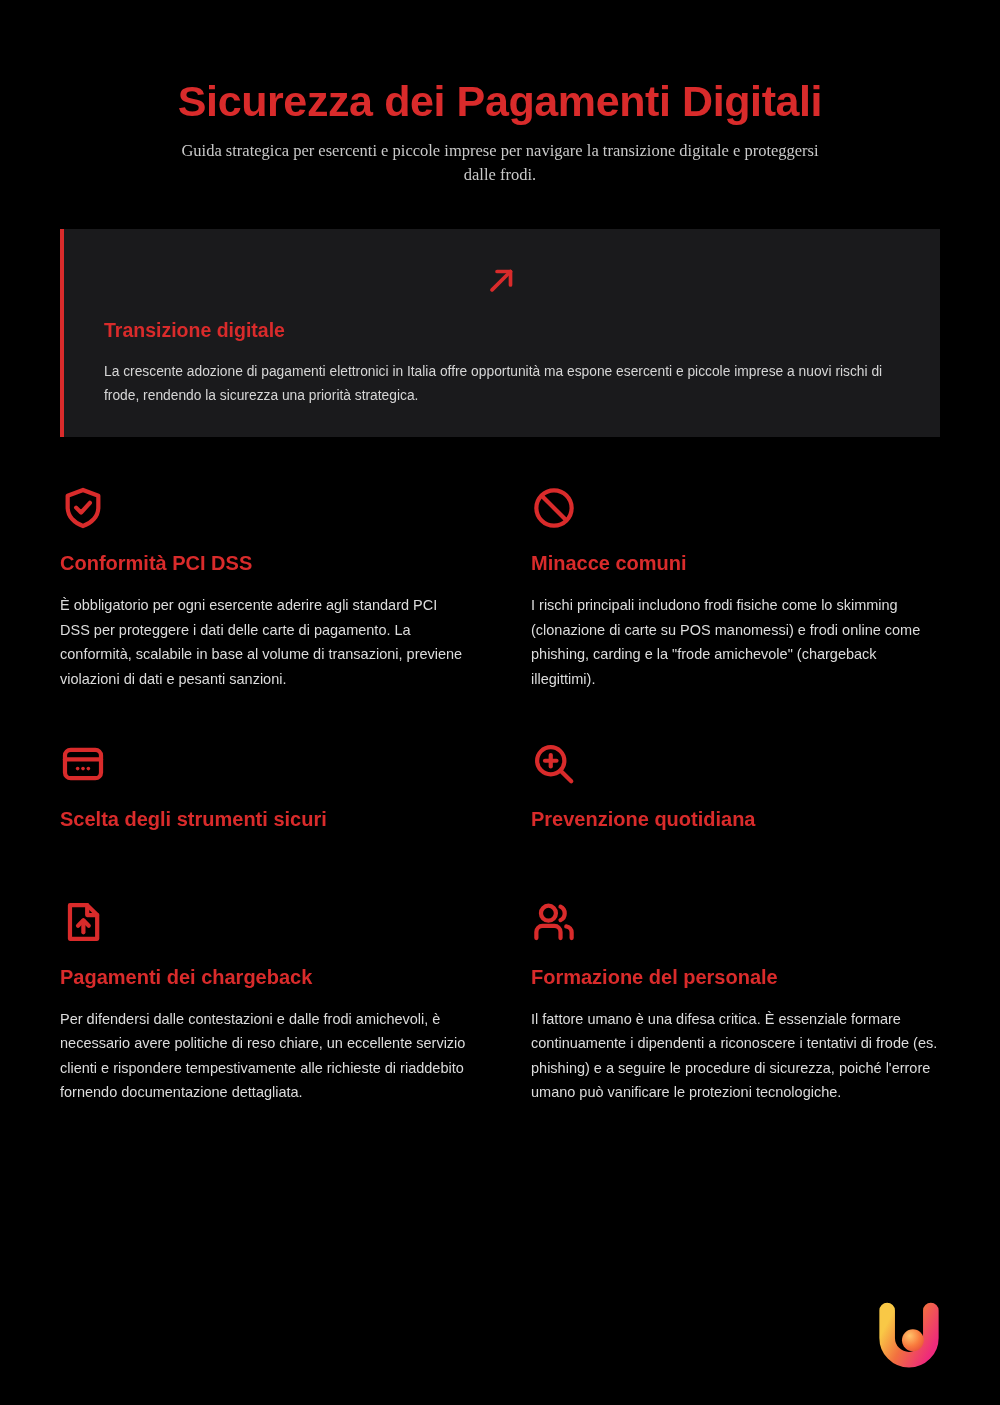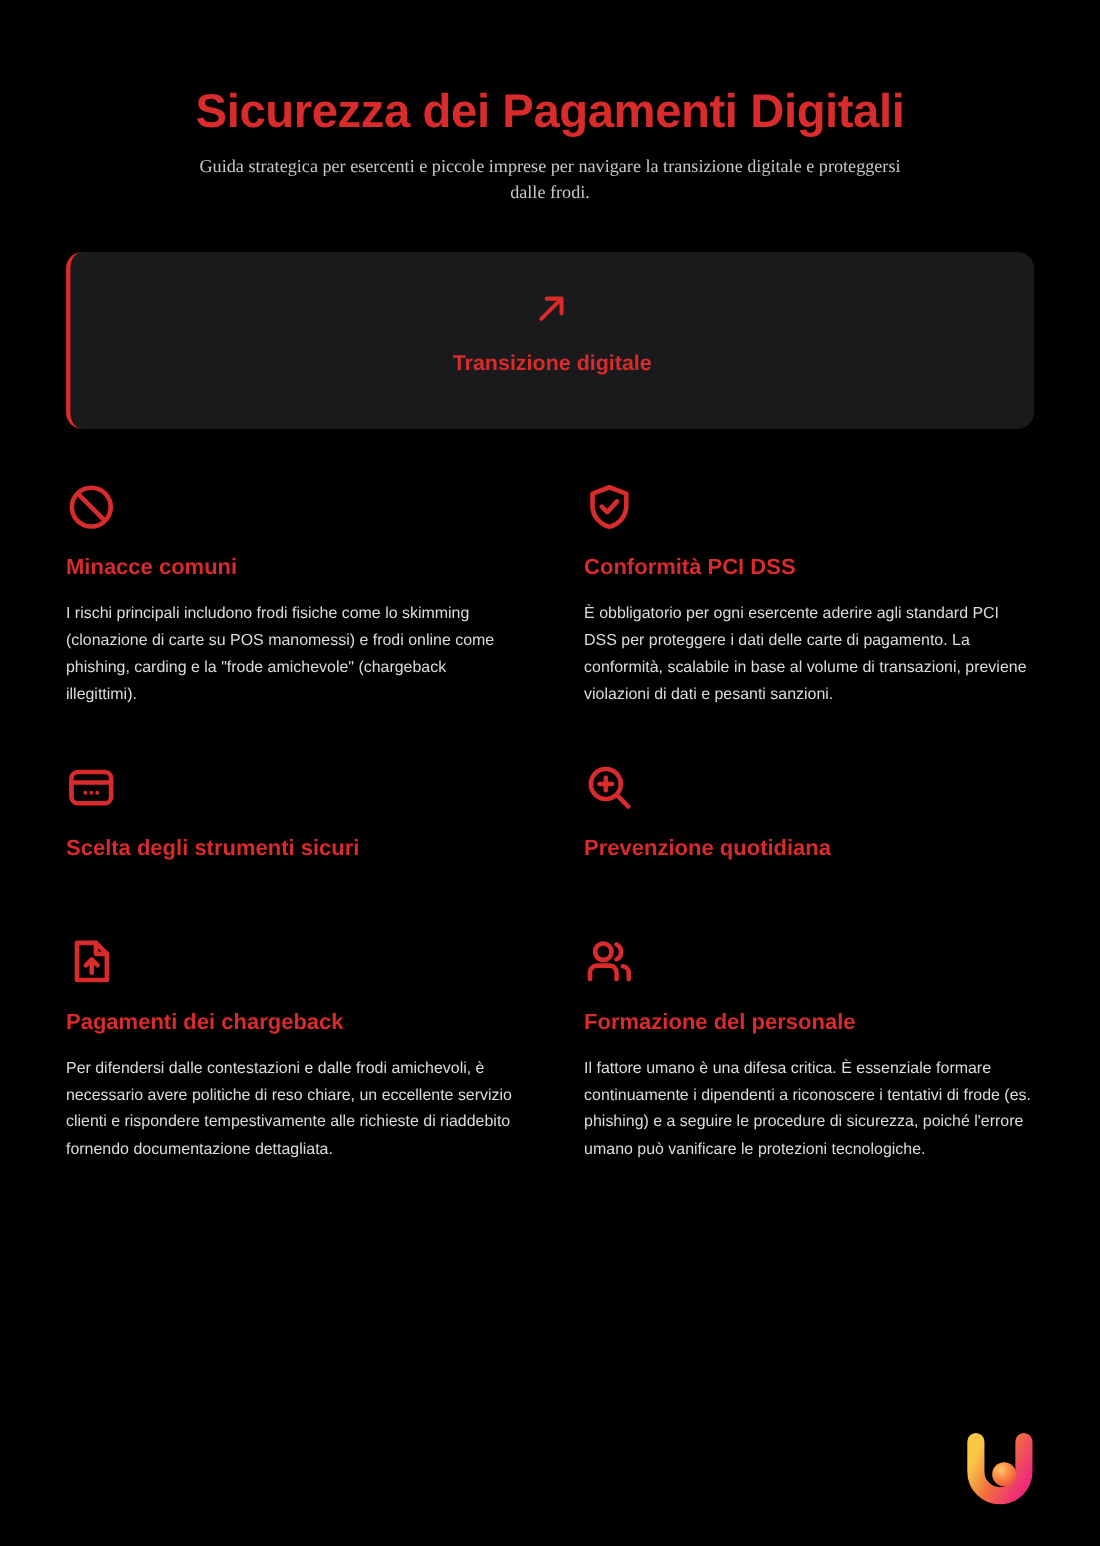--- a/index.html
+++ b/index.html
@@ -47,23 +47,23 @@
     font-family: Liberation Serif, serif;
   }
 
   
   .callout-wrap {
     margin: 42px 60px 0 60px;
   }
   .callout {
     background: #1a1a1c;
     border-left: 4px solid #D92B2B;
-    border-radius: 15px;
+    border-radius: 0;
     padding: 34px 40px 30px 40px;
-    text-align: center;
+    text-align: left;
     box-sizing: border-box;
   }
   .callout-icon {
     display: block;
     margin: 0 auto 22px auto;
     width: 34px;
     height: 34px;
   }
   .callout-title {
     font-size: 19.5px;
@@ -131,46 +131,47 @@
 
   <div class="callout-wrap">
     <div class="callout">
       <span class="callout-icon">
         <svg viewBox="0 0 24 24" width="34" height="34" fill="none" stroke="#D92B2B" stroke-width="2.6" stroke-linecap="round" stroke-linejoin="round">
           <line x1="5" y1="19" x2="18" y2="6"></line>
           <polyline points="8.5,6 18,6 18,15.5"></polyline>
         </svg>
       </span>
       <div class="callout-title">Transizione digitale</div>
+      <p class="callout-body">La crescente adozione di pagamenti elettronici in Italia offre opportunità ma espone esercenti e piccole imprese a nuovi rischi di frode, rendendo la sicurezza una priorità strategica.</p>
     </div>
   </div>
 
   <div style="margin: 48px 60px 0 60px;">
 
     <div class="grid-row">
+      <div class="card">
+        <span class="card-icon">
+          <svg viewBox="0 0 24 24" width="46" height="46" fill="none" stroke="#D92B2B" stroke-width="2.2" stroke-linecap="round" stroke-linejoin="round">
+            <path d="M12 2.6 L20 5.6 V11.6 C20 16.4 16.6 19.9 12 21.4 C7.4 19.9 4 16.4 4 11.6 V5.6 Z"></path>
+            <polyline points="8.4,11.8 11,14.4 15.6,9.3"></polyline>
+          </svg>
+        </span>
+        <h2 class="card-title">Conformità PCI DSS</h2>
+        <p class="card-body">È obbligatorio per ogni esercente aderire agli standard PCI DSS per proteggere i dati delle carte di pagamento. La conformità, scalabile in base al volume di transazioni, previene violazioni di dati e pesanti sanzioni.</p>
+      </div>
+
       <div class="card">
         <span class="card-icon">
           <svg viewBox="0 0 24 24" width="46" height="46" fill="none" stroke="#D92B2B" stroke-width="2.2" stroke-linecap="round">
             <circle cx="12" cy="12" r="9.2"></circle>
             <line x1="5.6" y1="5.6" x2="18.4" y2="18.4"></line>
           </svg>
         </span>
         <h2 class="card-title">Minacce comuni</h2>
         <p class="card-body">I rischi principali includono frodi fisiche come lo skimming (clonazione di carte su POS manomessi) e frodi online come phishing, carding e la "frode amichevole" (chargeback illegittimi).</p>
-      </div>
-
-      <div class="card">
-        <span class="card-icon">
-          <svg viewBox="0 0 24 24" width="46" height="46" fill="none" stroke="#D92B2B" stroke-width="2.2" stroke-linecap="round" stroke-linejoin="round">
-            <path d="M12 2.6 L20 5.6 V11.6 C20 16.4 16.6 19.9 12 21.4 C7.4 19.9 4 16.4 4 11.6 V5.6 Z"></path>
-            <polyline points="8.4,11.8 11,14.4 15.6,9.3"></polyline>
-          </svg>
-        </span>
-        <h2 class="card-title">Conformità PCI DSS</h2>
-        <p class="card-body">È obbligatorio per ogni esercente aderire agli standard PCI DSS per proteggere i dati delle carte di pagamento. La conformità, scalabile in base al volume di transazioni, previene violazioni di dati e pesanti sanzioni.</p>
       </div>
     </div>
 
     <div class="grid-row">
       <div class="card">
         <span class="card-icon">
           <svg viewBox="0 0 24 24" width="46" height="46" fill="none" stroke="#D92B2B" stroke-width="2.2" stroke-linecap="round" stroke-linejoin="round">
             <rect x="2.6" y="4.6" width="18.8" height="14.8" rx="3"></rect>
             <line x1="2.6" y1="9.6" x2="21.4" y2="9.6"></line>
             <circle cx="9.2" cy="14.4" r="0.95" fill="#D92B2B" stroke="none"></circle>

